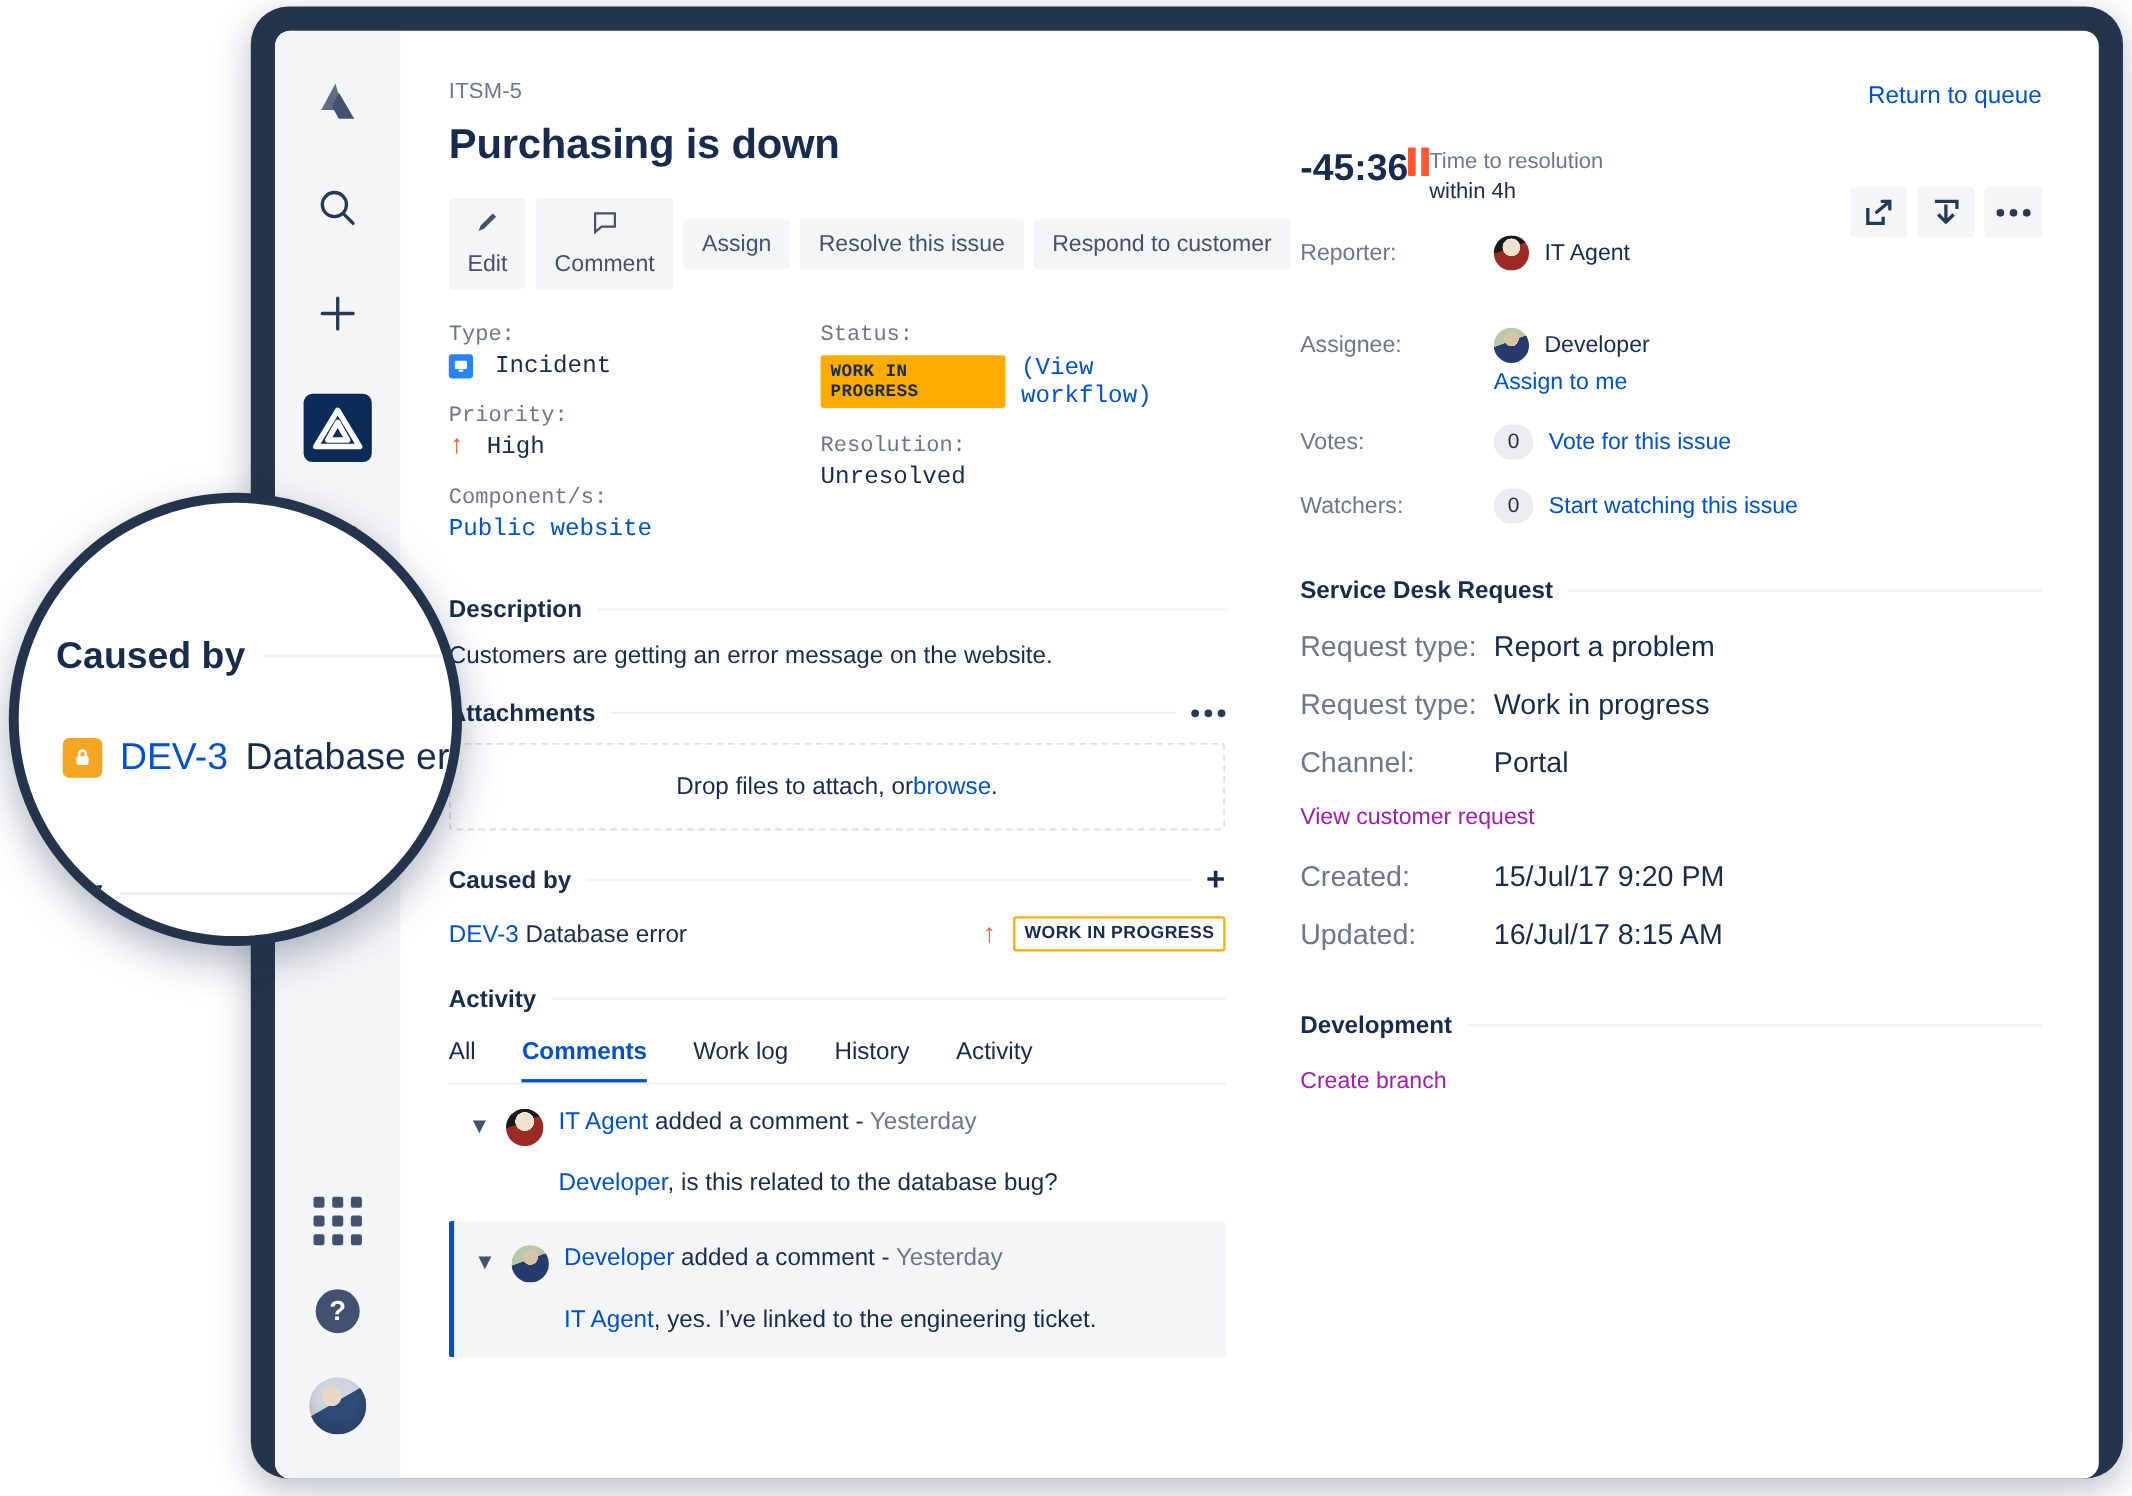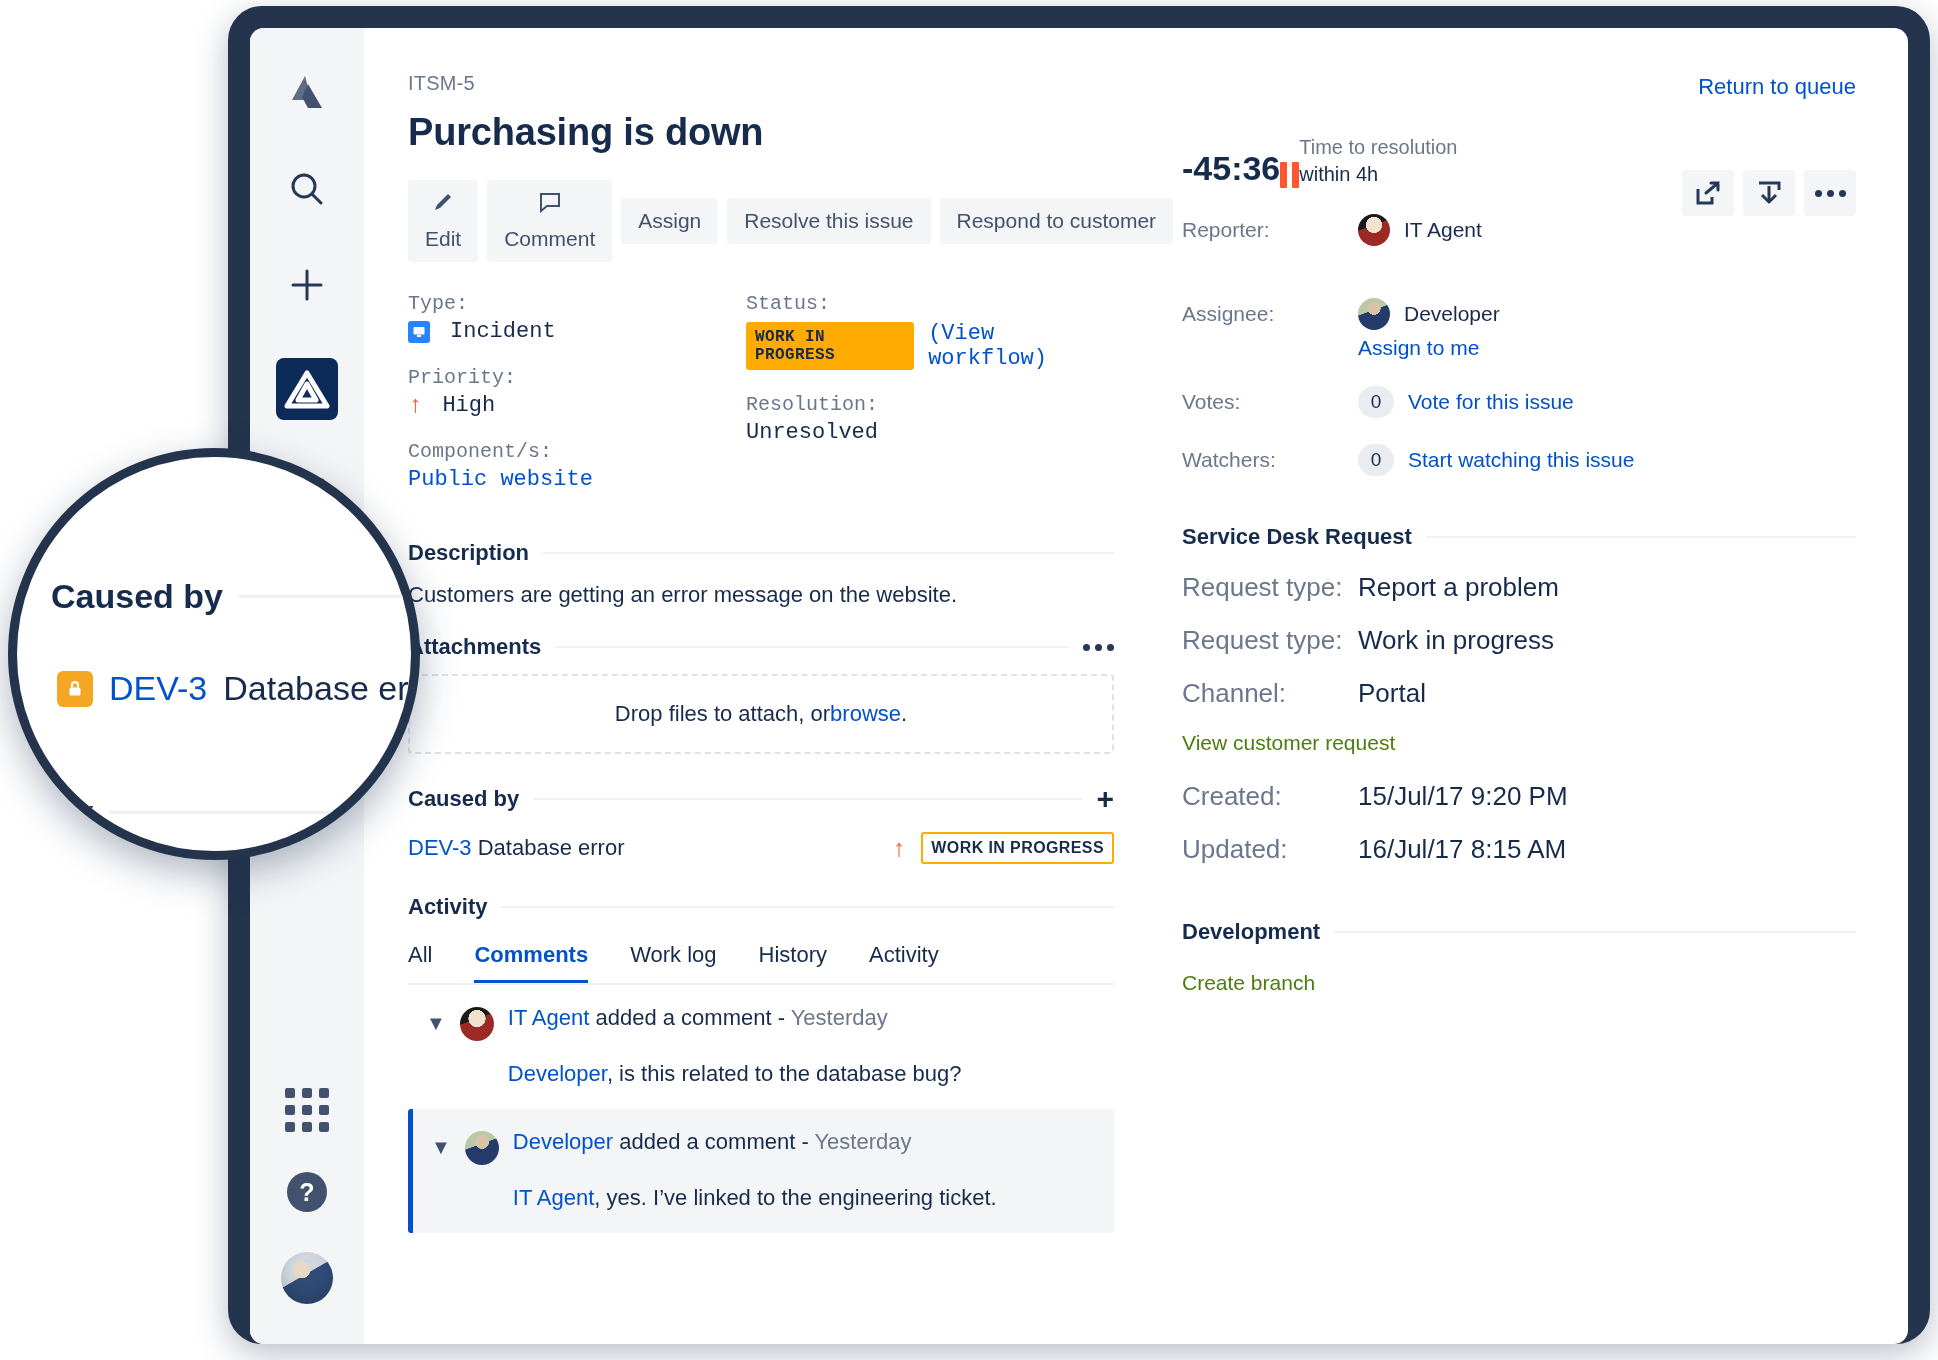--- a/index.html
+++ b/index.html
@@ -150,21 +150,21 @@
   .av-agent { background: radial-gradient(circle at 50% 34%, #efe3d0 0 30%, transparent 31%),
               linear-gradient(160deg,#1a1a1a 0 38%, #9c2a24 39% 100%); }
   .av-dev { background: radial-gradient(circle at 50% 32%, #d9c3a6 0 24%, transparent 25%),
             linear-gradient(160deg,#b9c9a8 0 40%, #243b6b 41% 100%); }
   .c-body { flex:1 1 auto; }
   .c-head { font-size:22px; color:#172b4d; }
   .c-head .muted { color:#6b778c; }
   .c-text { font-size:22px; color:#172b4d; margin-top: 30px; }
 
   
-  .sla { display:flex; align-items:flex-end; }
+  .sla { display:flex; align-items:flex-start; }
   .sla-time { font-size:34px; font-weight:bold; color:#172b4d; }
   .pause { display:flex; gap:5px; }
   .pause i { width:7px; height:26px; background:#ff5630; display:block; border-radius:1px; }
   .sla-text { font-size:20px; line-height:1.35; }
   .sla-text .t1 { color:#6b778c; }
   .sla-text .t2 { color:#172b4d; }
 
   .prow { display:flex; align-items:flex-start; margin-top:26px; }
   .pkey { flex:0 0 176px; font-size:21px; color:#6b778c; padding-top:4px; }
   .pval { font-size:21px; color:#172b4d; display:flex; align-items:center; gap:14px; }
@@ -177,21 +177,21 @@
   .sub-link { font-size:21px; color:#0052cc; margin-top:6px; cursor:pointer; }
 
   .rsec { margin-top: 40px; }
   .rsec-head { display:flex; align-items:center; gap:14px; }
   .rsec-title { font-size:22px; font-weight:bold; color:#172b4d; white-space:nowrap; }
   .rsec-rule { flex:1 1 auto; height:2px; background:#f0f1f3; }
 
   .drow { display:flex; margin-top:22px; font-size:26px; }
   .dkey { flex:0 0 176px; color:#6b778c; }
   .dval { color:#172b4d; }
-  .dlink { margin-top:22px; font-size:21px; color:#4d7c0f; cursor:pointer; }
+  .dlink { margin-top:22px; font-size:21px; color:#a21caf; cursor:pointer; }
 
   
   .magnifier {
     position:absolute; left: 8px; top: 448px;
     width: 412px; height: 412px; border-radius:50%;
     background:#ffffff;
     border: 9px solid #24344d;
     box-shadow: 0 14px 38px rgba(23,43,77,.34);
     overflow:hidden;
   }

